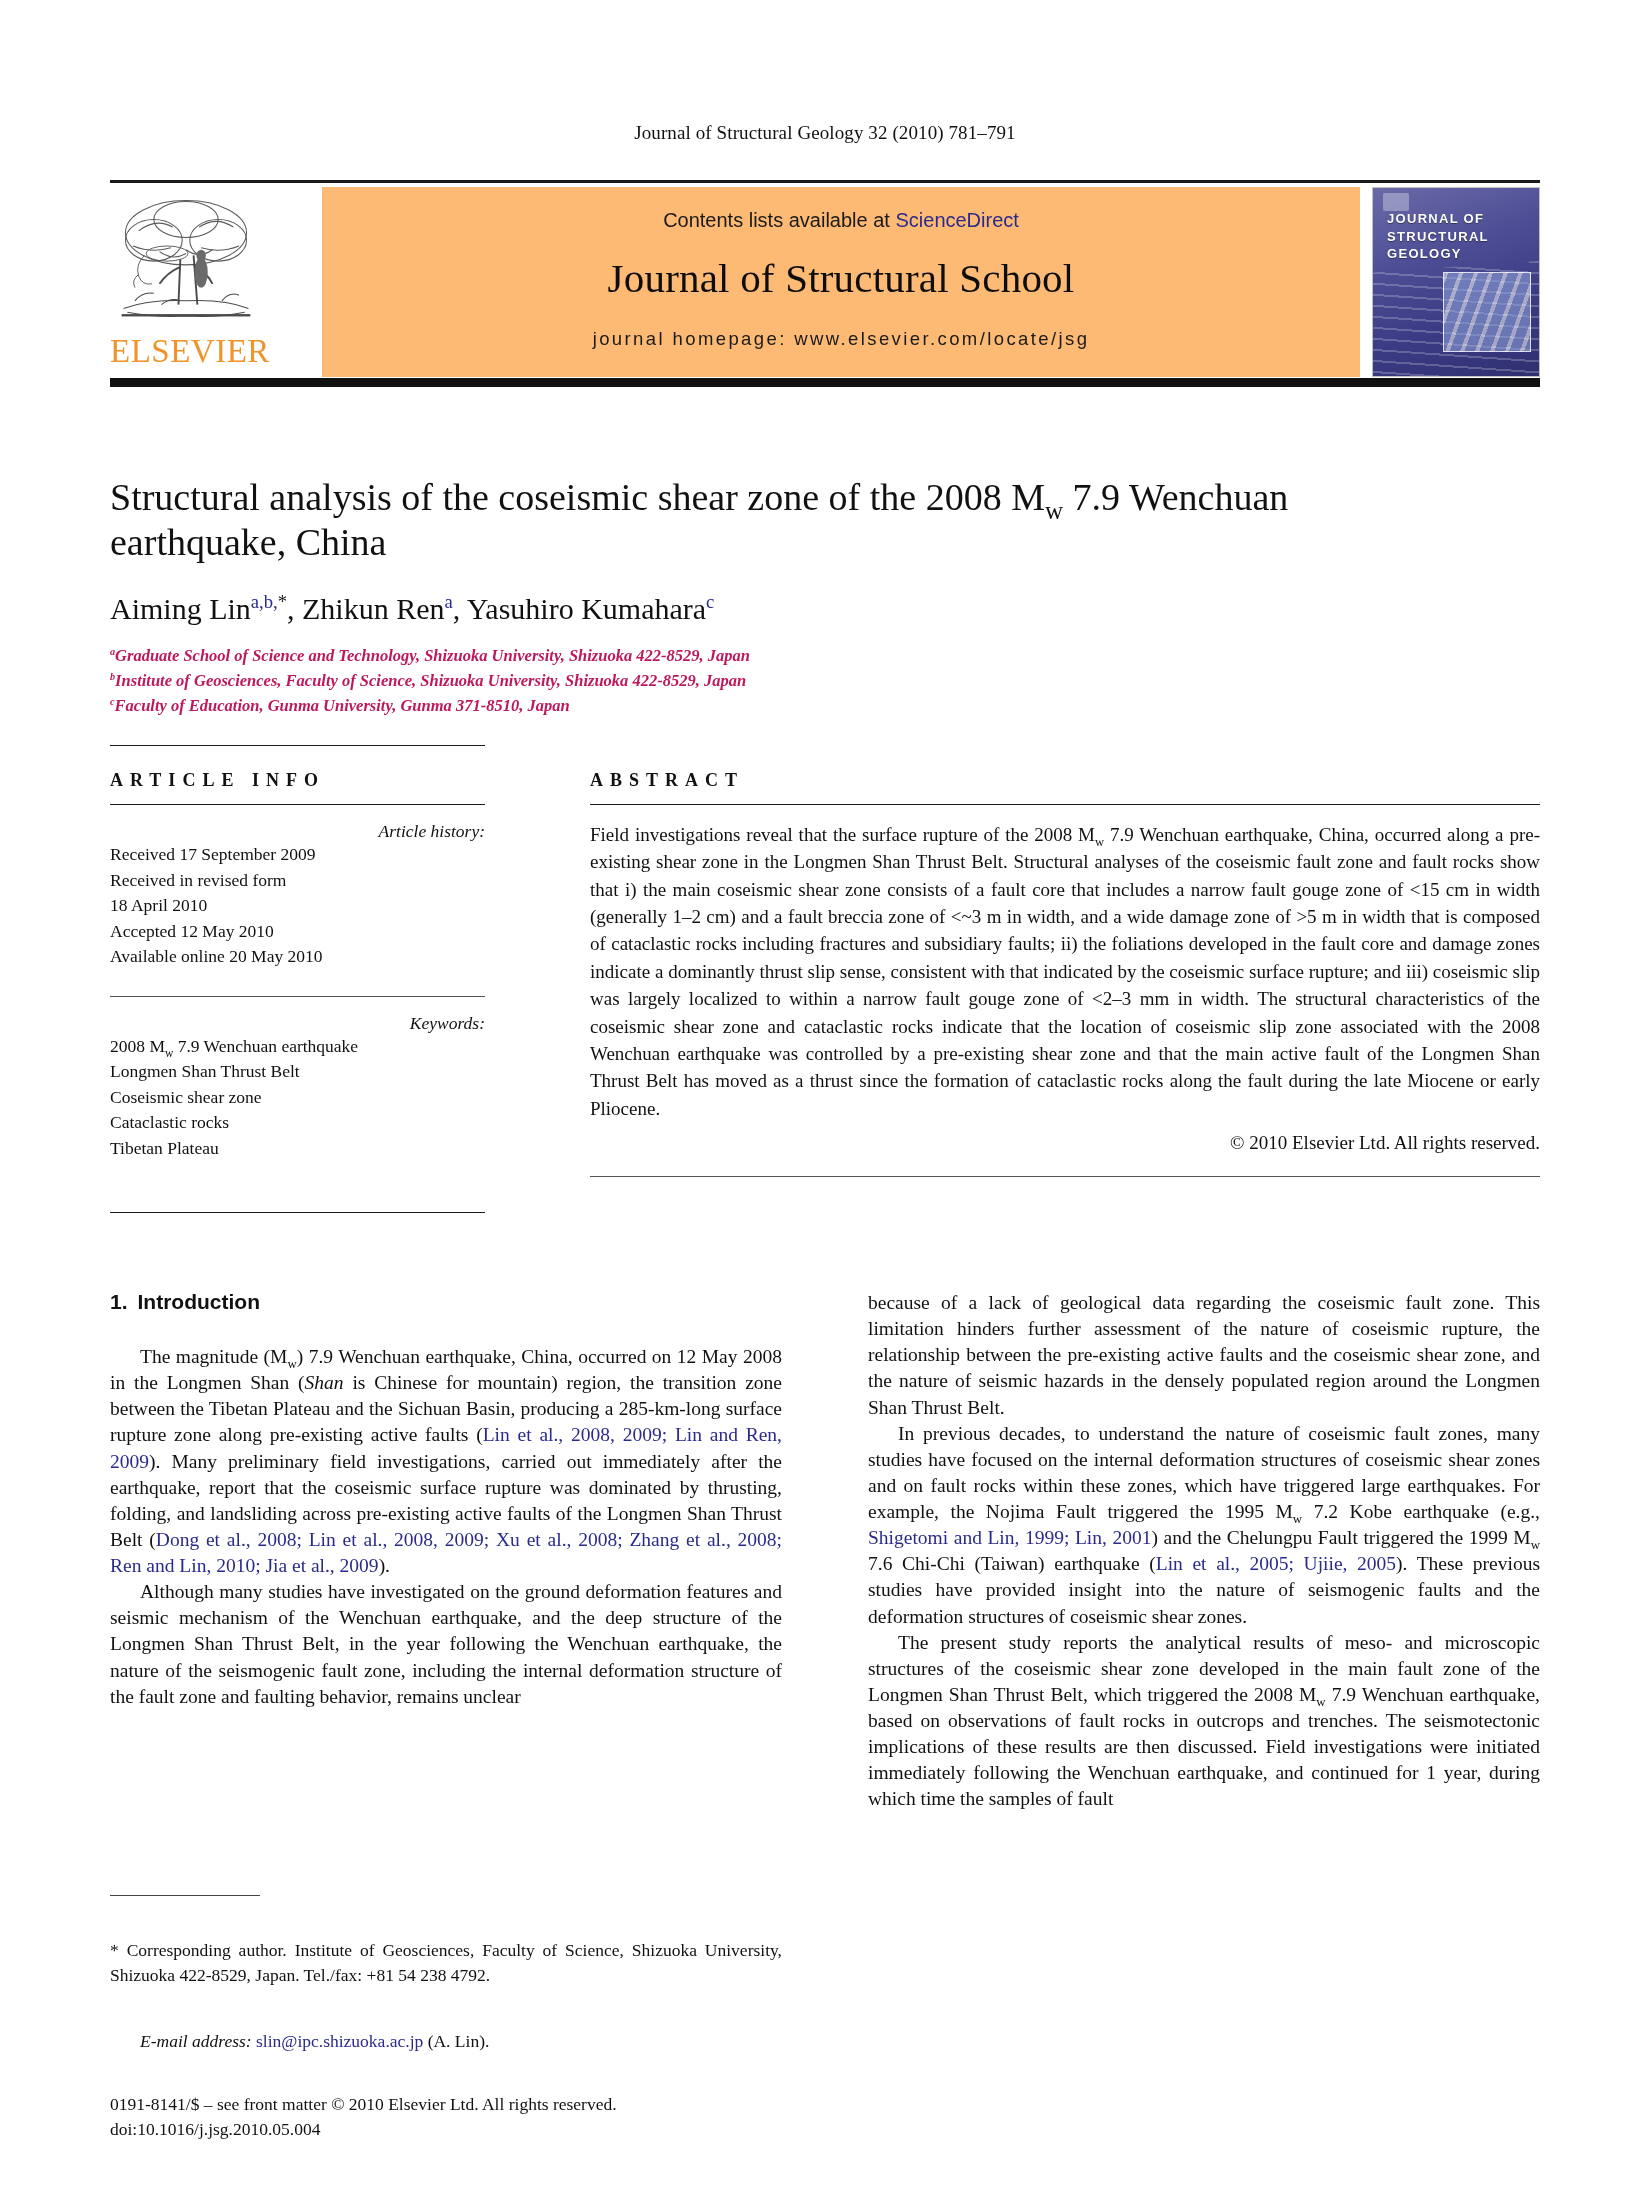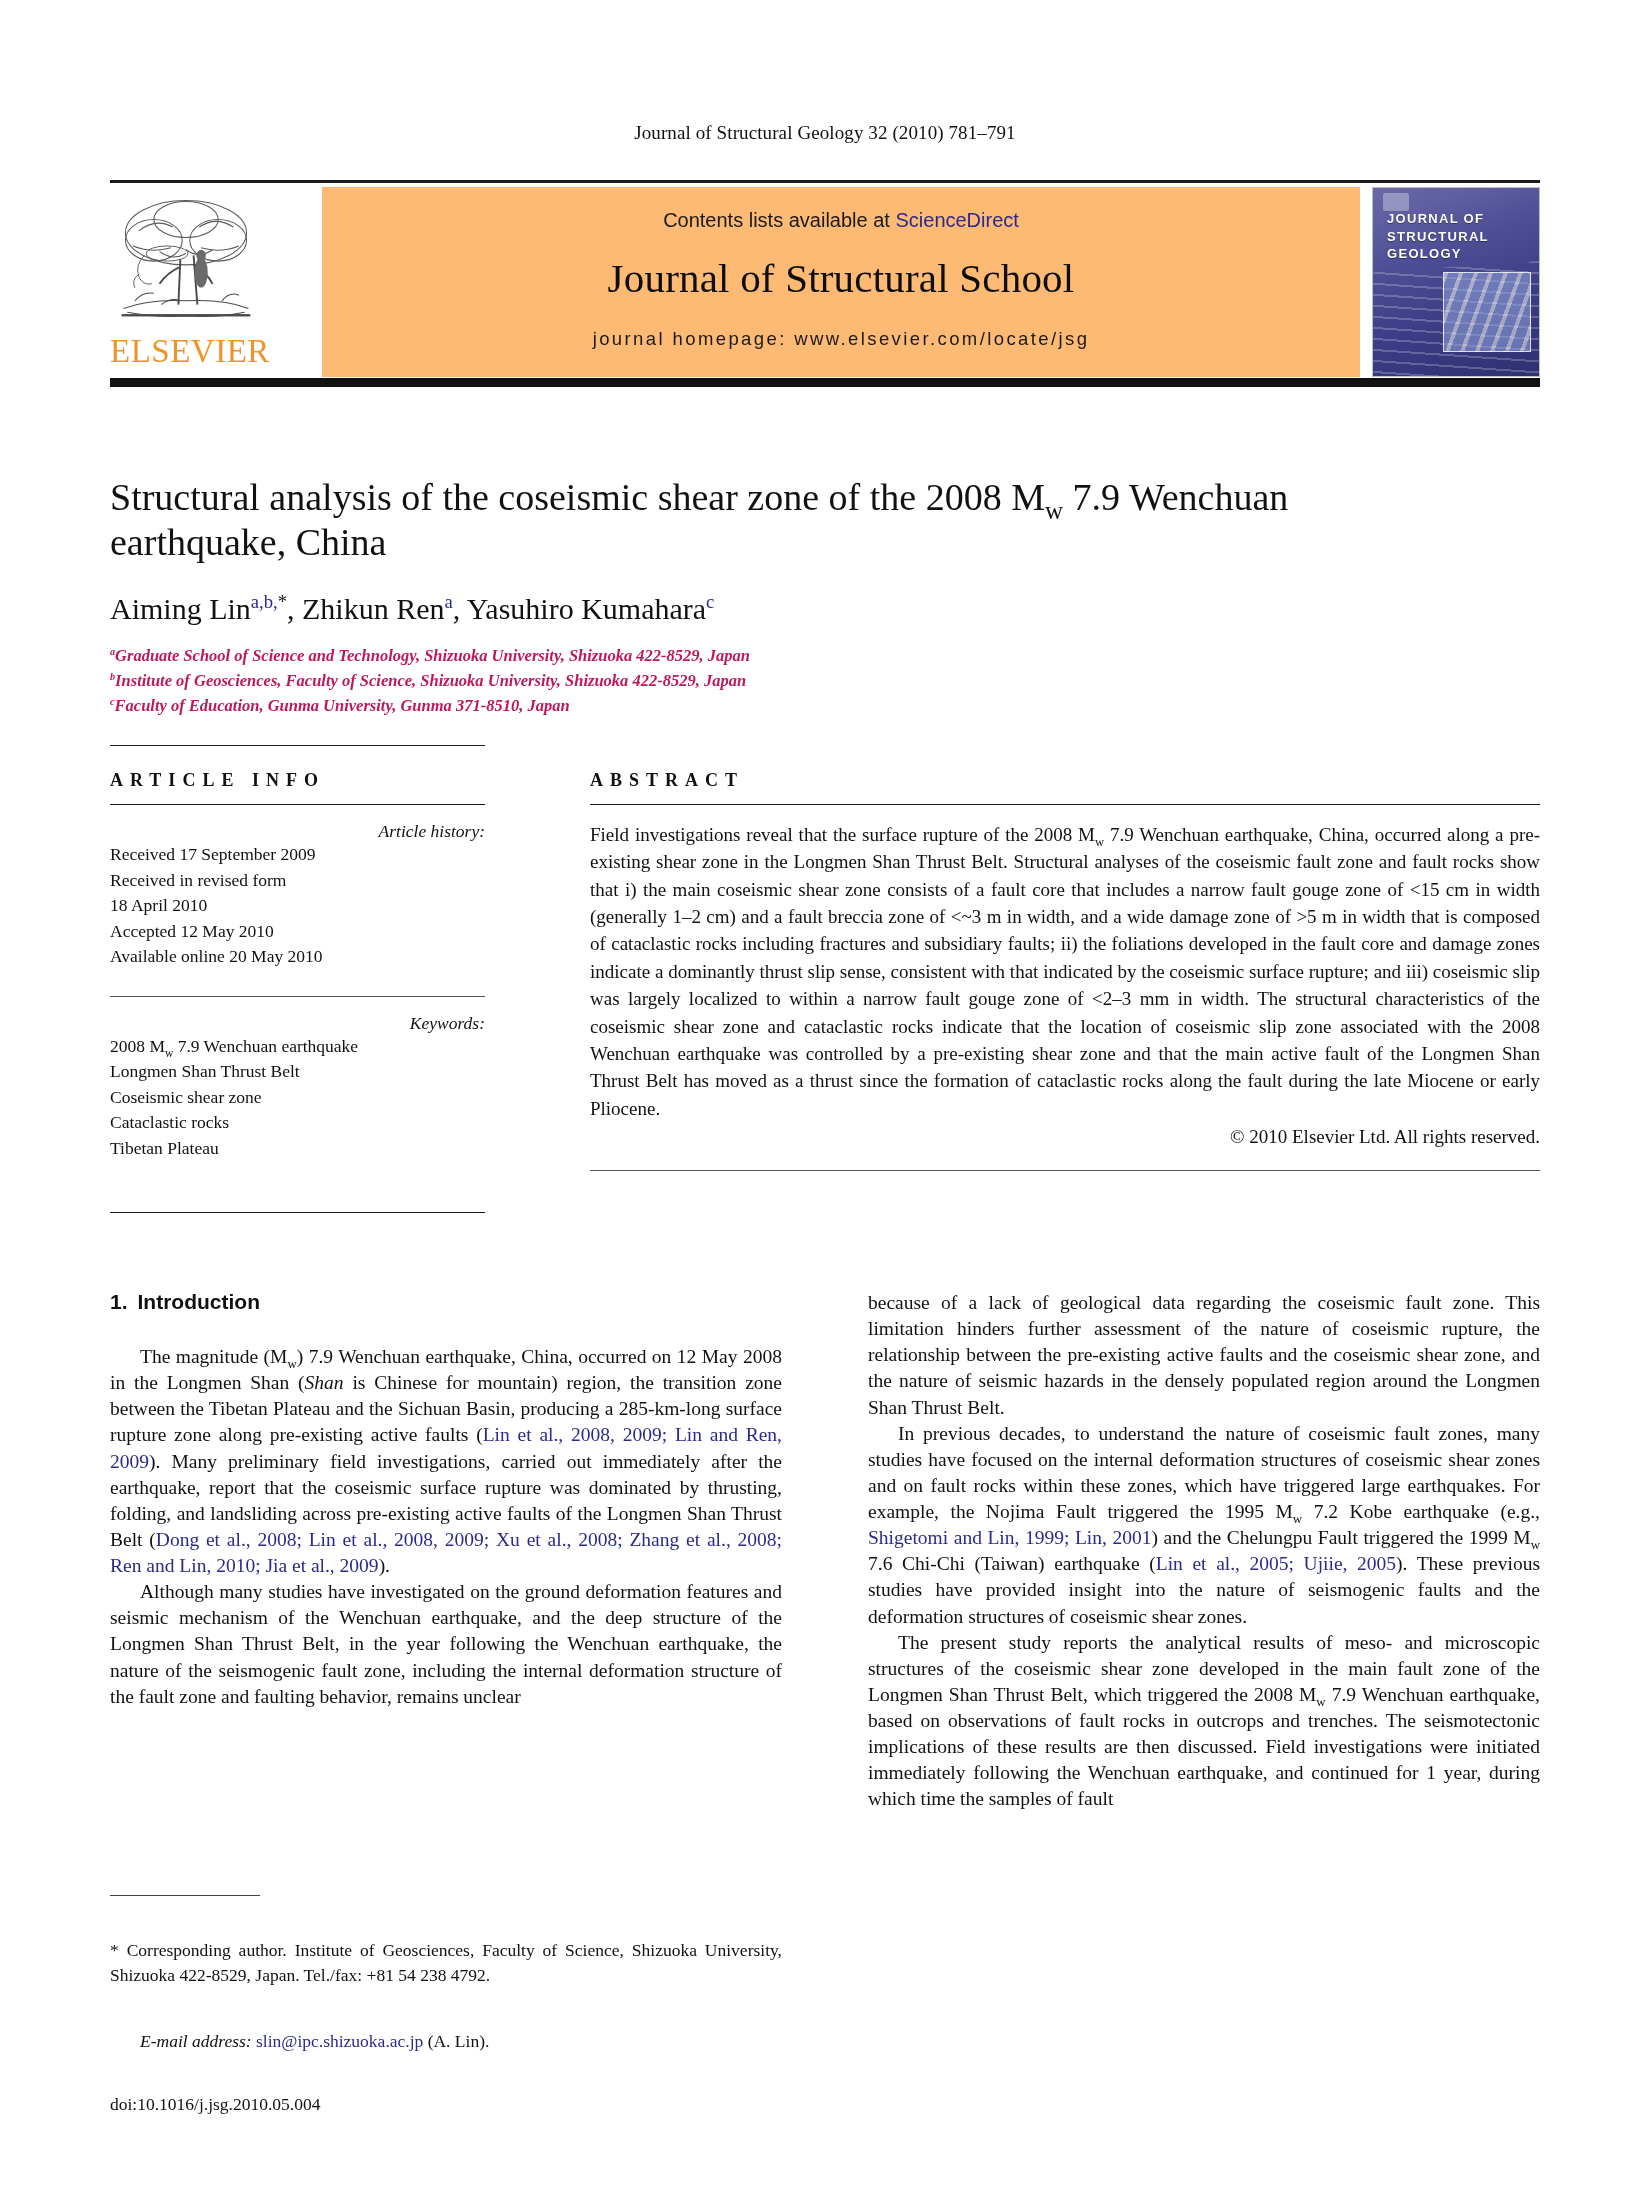--- a/index.html
+++ b/index.html
@@ -241,21 +241,21 @@
   }
   .abstract-text {
     font-size: 19px;
     line-height: 1.44;
     text-align: justify;
     color: #111;
   }
   .copyright-line {
     text-align: right;
     font-size: 19px;
-    margin-top: 4px;
+    margin-top: 10px;
     color: #111;
   }
   .hr-abs-bottom {
     border-top: 1px solid #555;
     margin-top: 22px;
   }
 
   
   .body-cols {
     position: absolute;
@@ -460,17 +460,18 @@
       <p class="body"><span>The present study reports the analytical results of meso- and microscopic structures of the coseismic shear zone developed in the main fault zone of the Longmen Shan Thrust Belt, which triggered the 2008 M</span><sub>w</sub><span> 7.9 Wenchuan earthquake, based on observations of fault rocks in outcrops and trenches. The seismotectonic implications of these results are then discussed. Field investigations were initiated immediately following the Wenchuan earthquake, and continued for 1 year, during which time the samples of fault</span></p>
     </div>
 
   </div>
 
   <div class="footnotes">
     <div class="fn-rule"></div>
     <div class="fn-text">* Corresponding author. Institute of Geosciences, Faculty of Science, Shizuoka University, Shizuoka 422-8529, Japan. Tel./fax: +81 54 238 4792.</div>
     <div class="fn-text" style="text-indent:30px;"><span class="fn-email-label">E-mail address:</span> <span class="email-link">slin@ipc.shizuoka.ac.jp</span><span> (A. Lin).</span></div>
     <div class="frontmatter">
+      <div>0191-8141/$ – see front matter © 2010 Elsevier Ltd. All rights reserved.</div>
       <div>doi:10.1016/j.jsg.2010.05.004</div>
     </div>
   </div>
 
 </div>
 
 </body></html>

